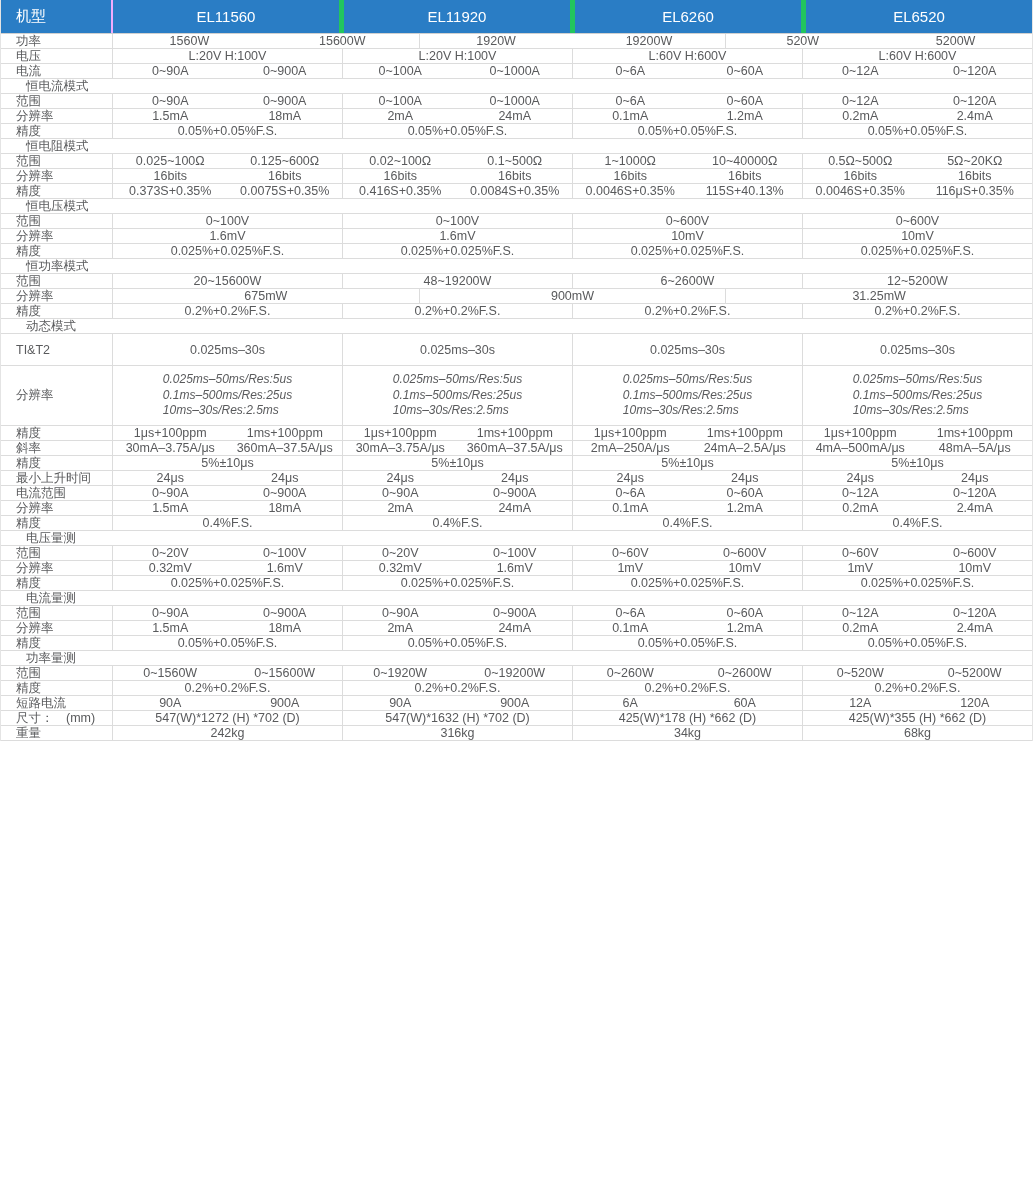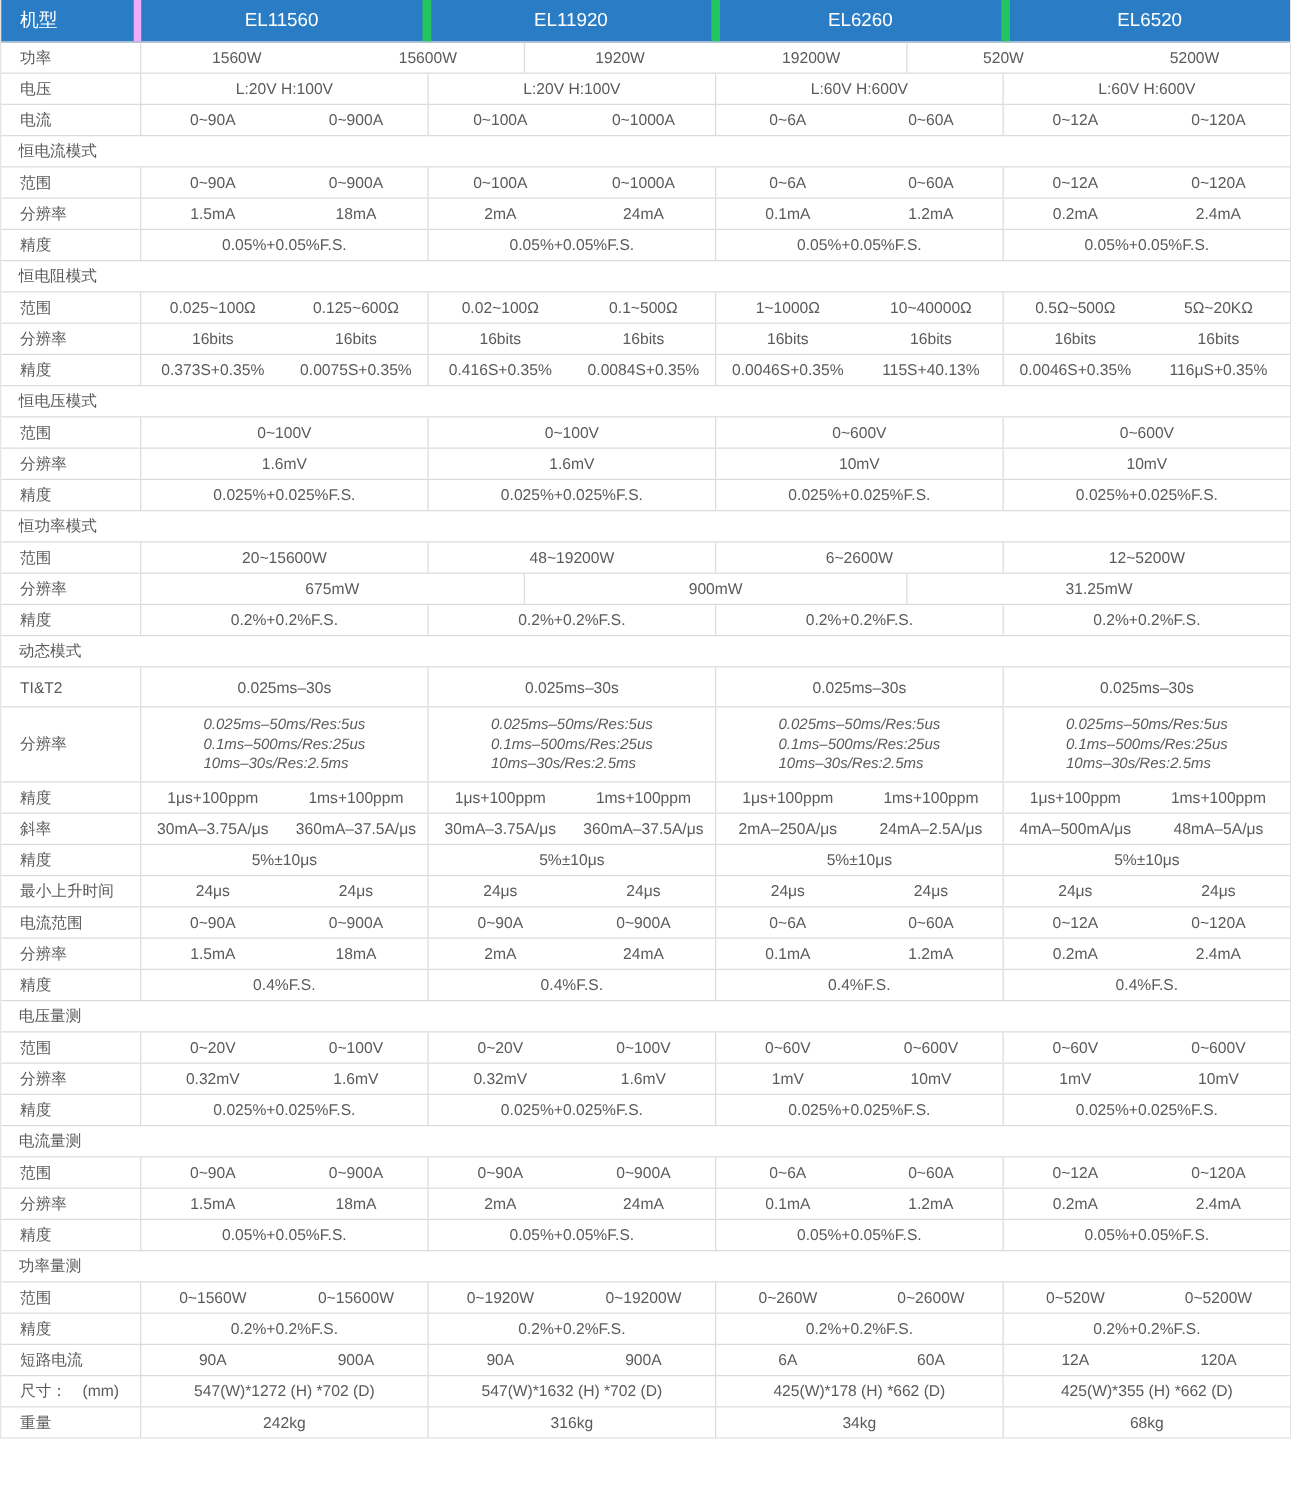--- a/index.html
+++ b/index.html
@@ -4,57 +4,57 @@
 <style>
   html,body{margin:0;padding:0;background:#ffffff;}
   body{font-family:"Liberation Sans","DejaVu Sans",sans-serif;color:#58595b;}
   .spec-table{
     width:1033px;
     box-sizing:border-box;
     border-left:1px solid #e4e4e4;
     border-right:1px solid #e4e4e4;
     background:#fff;
   }
-  .row{display:flex;box-sizing:border-box;border-bottom:1px solid #dcdcdc;height:25px;}
+  .row{display:flex;box-sizing:border-box;border-bottom:1px solid #dcdcdc;height:15px;}
   .row.header-row{height:34px;background:#2a7dc5;border-bottom:1px solid #d0d0d0;}
   .row.h-t{height:32px;}
   .row.h-m{height:60px;}
   .label-cell{
     width:112px;flex:0 0 112px;box-sizing:border-box;
     display:flex;align-items:center;
     padding-left:15px;
     border-right:1px solid #dcdcdc;
     font-size:12.5px;color:#595a5c;
     white-space:nowrap;overflow:hidden;
   }
   .header-row .label-cell{
-    border-right:6px solid #f0abfc;
+    border-right:2px solid #f0abfc;
     color:#ffffff;font-size:15px;text-align:center;
   }
   .model-cell{
     flex:1 1 0;box-sizing:border-box;
     display:flex;align-items:center;justify-content:center;
     border-right:1px solid #dcdcdc;
     font-size:12.5px;color:#595a5c;
     text-align:center;
   }
   .model-cell:last-child{border-right:none;}
   .header-row .model-cell{
-    border-right:7px solid #22c55e;
+    border-right:5px solid #22c55e;
     color:#ffffff;font-size:15px;
   }
   .header-row .model-cell:last-child{border-right:none;}
   .model-cell .v{flex:1 1 0;text-align:center;white-space:nowrap;}
   .model-cell .v.ml{
     flex:0 0 auto;text-align:left;white-space:pre-line;
     font-size:12px;line-height:1.3;font-style:italic;
   }
   .section-row{border-bottom:1px solid #dcdcdc;}
   .section-label{
-    display:flex;align-items:center;padding-left:14px;
+    display:flex;align-items:center;padding-left:25px;
     font-size:12.5px;color:#595a5c;width:100%;
   }
 </style>
 </head>
 <body>
 
 <div class="spec-table">
   <div class="row header-row">
     <div class="label-cell">机型</div>
     <div class="model-cell">EL11560</div>

